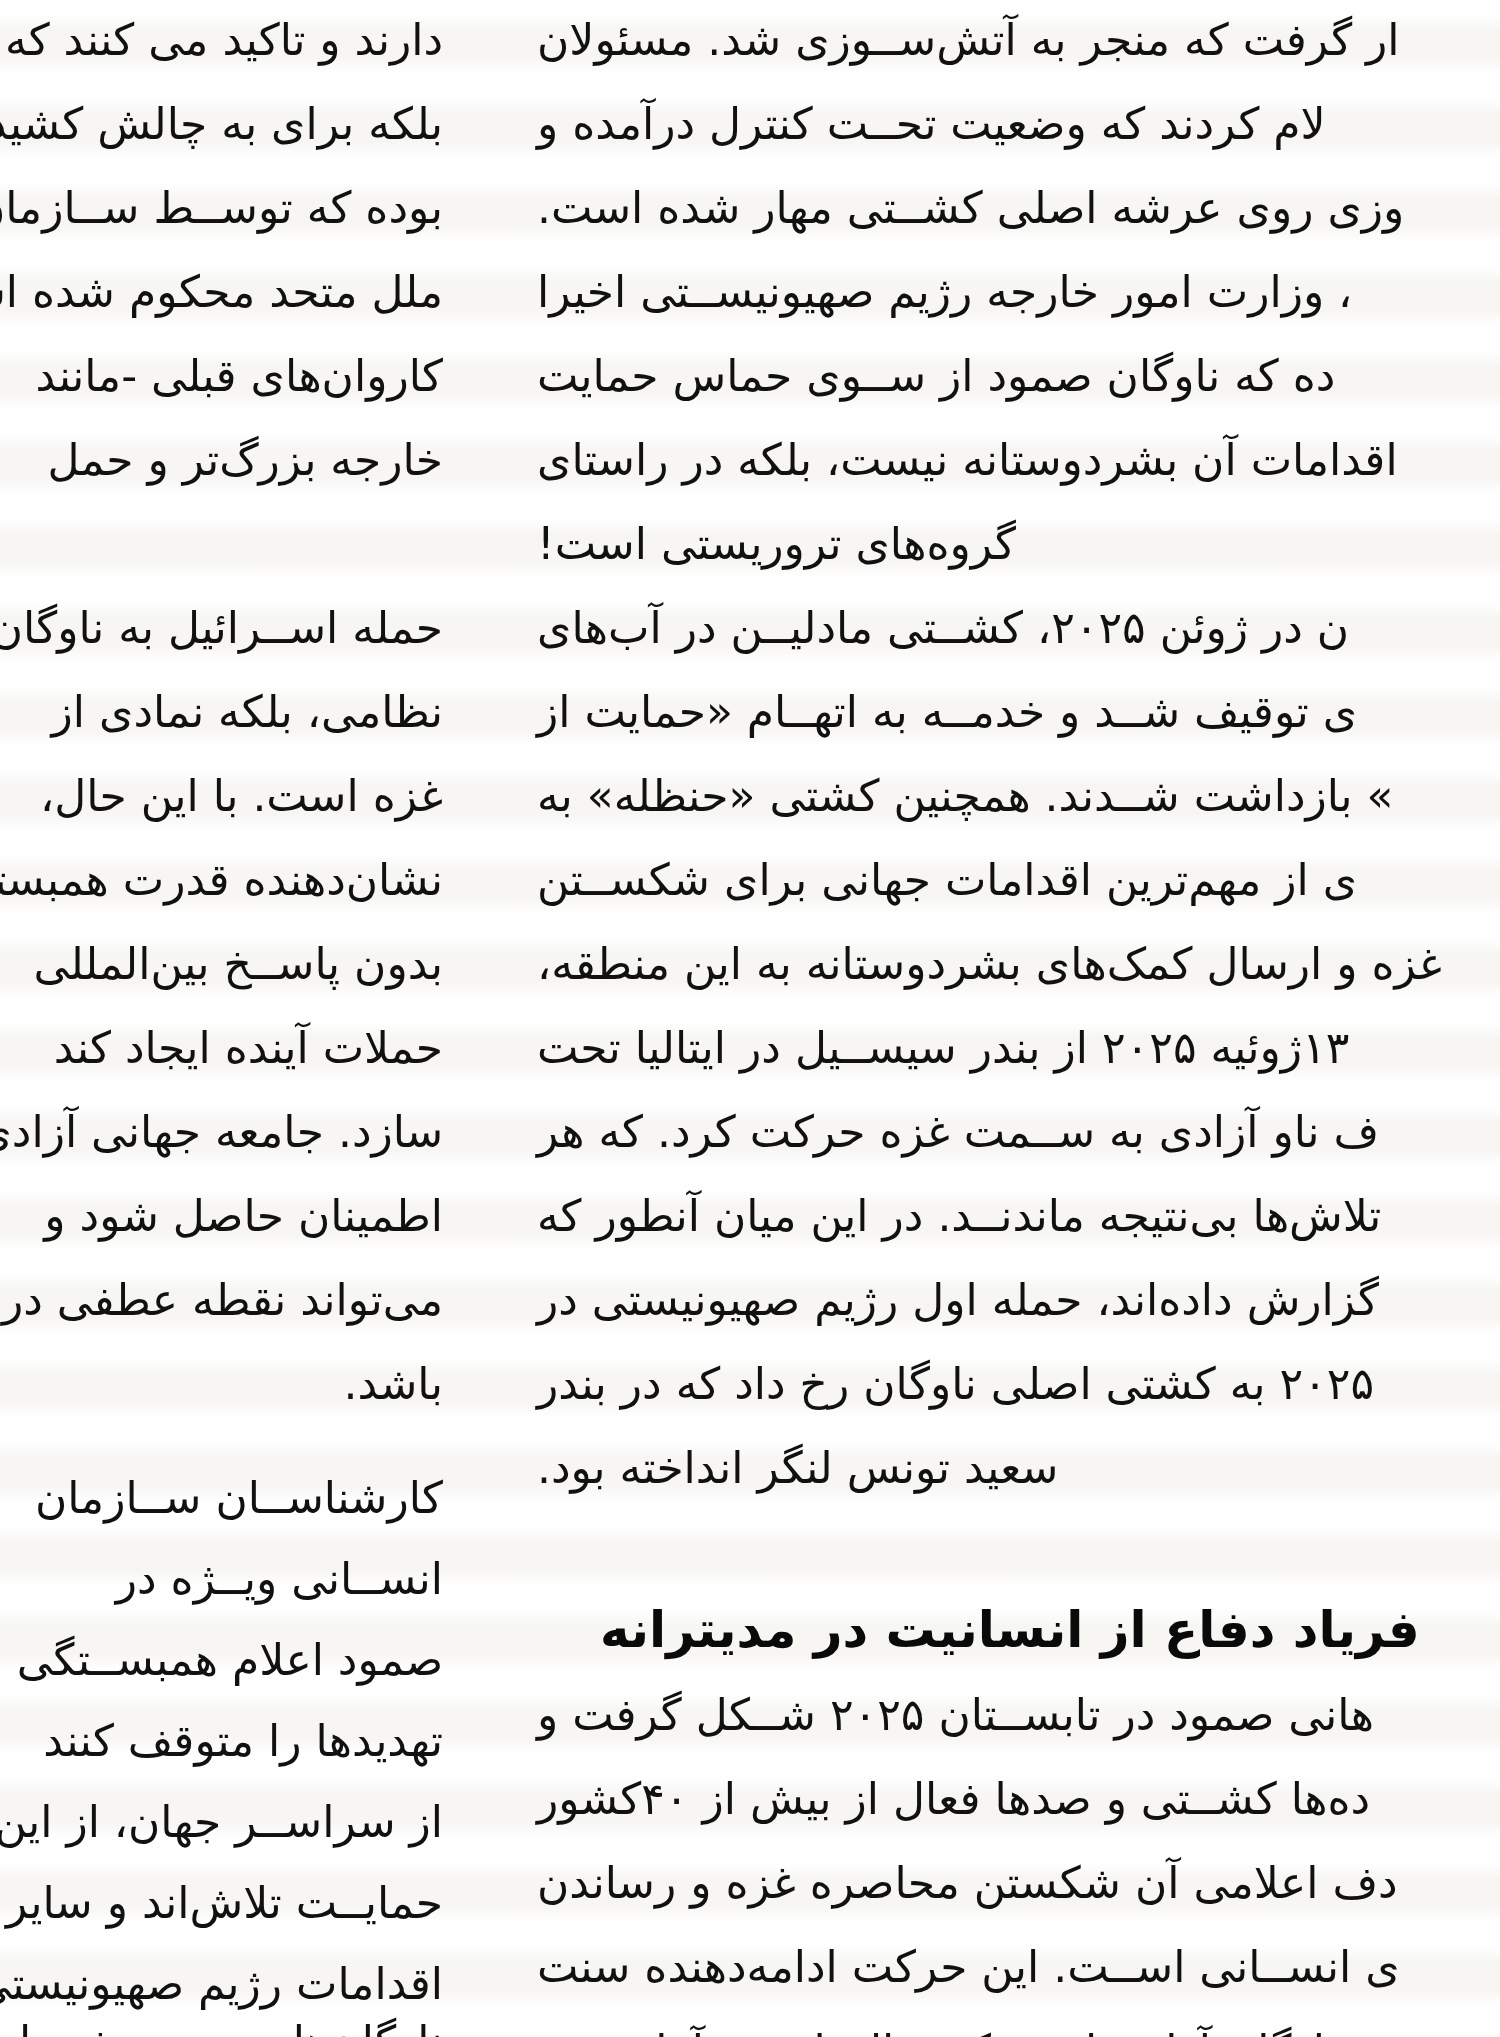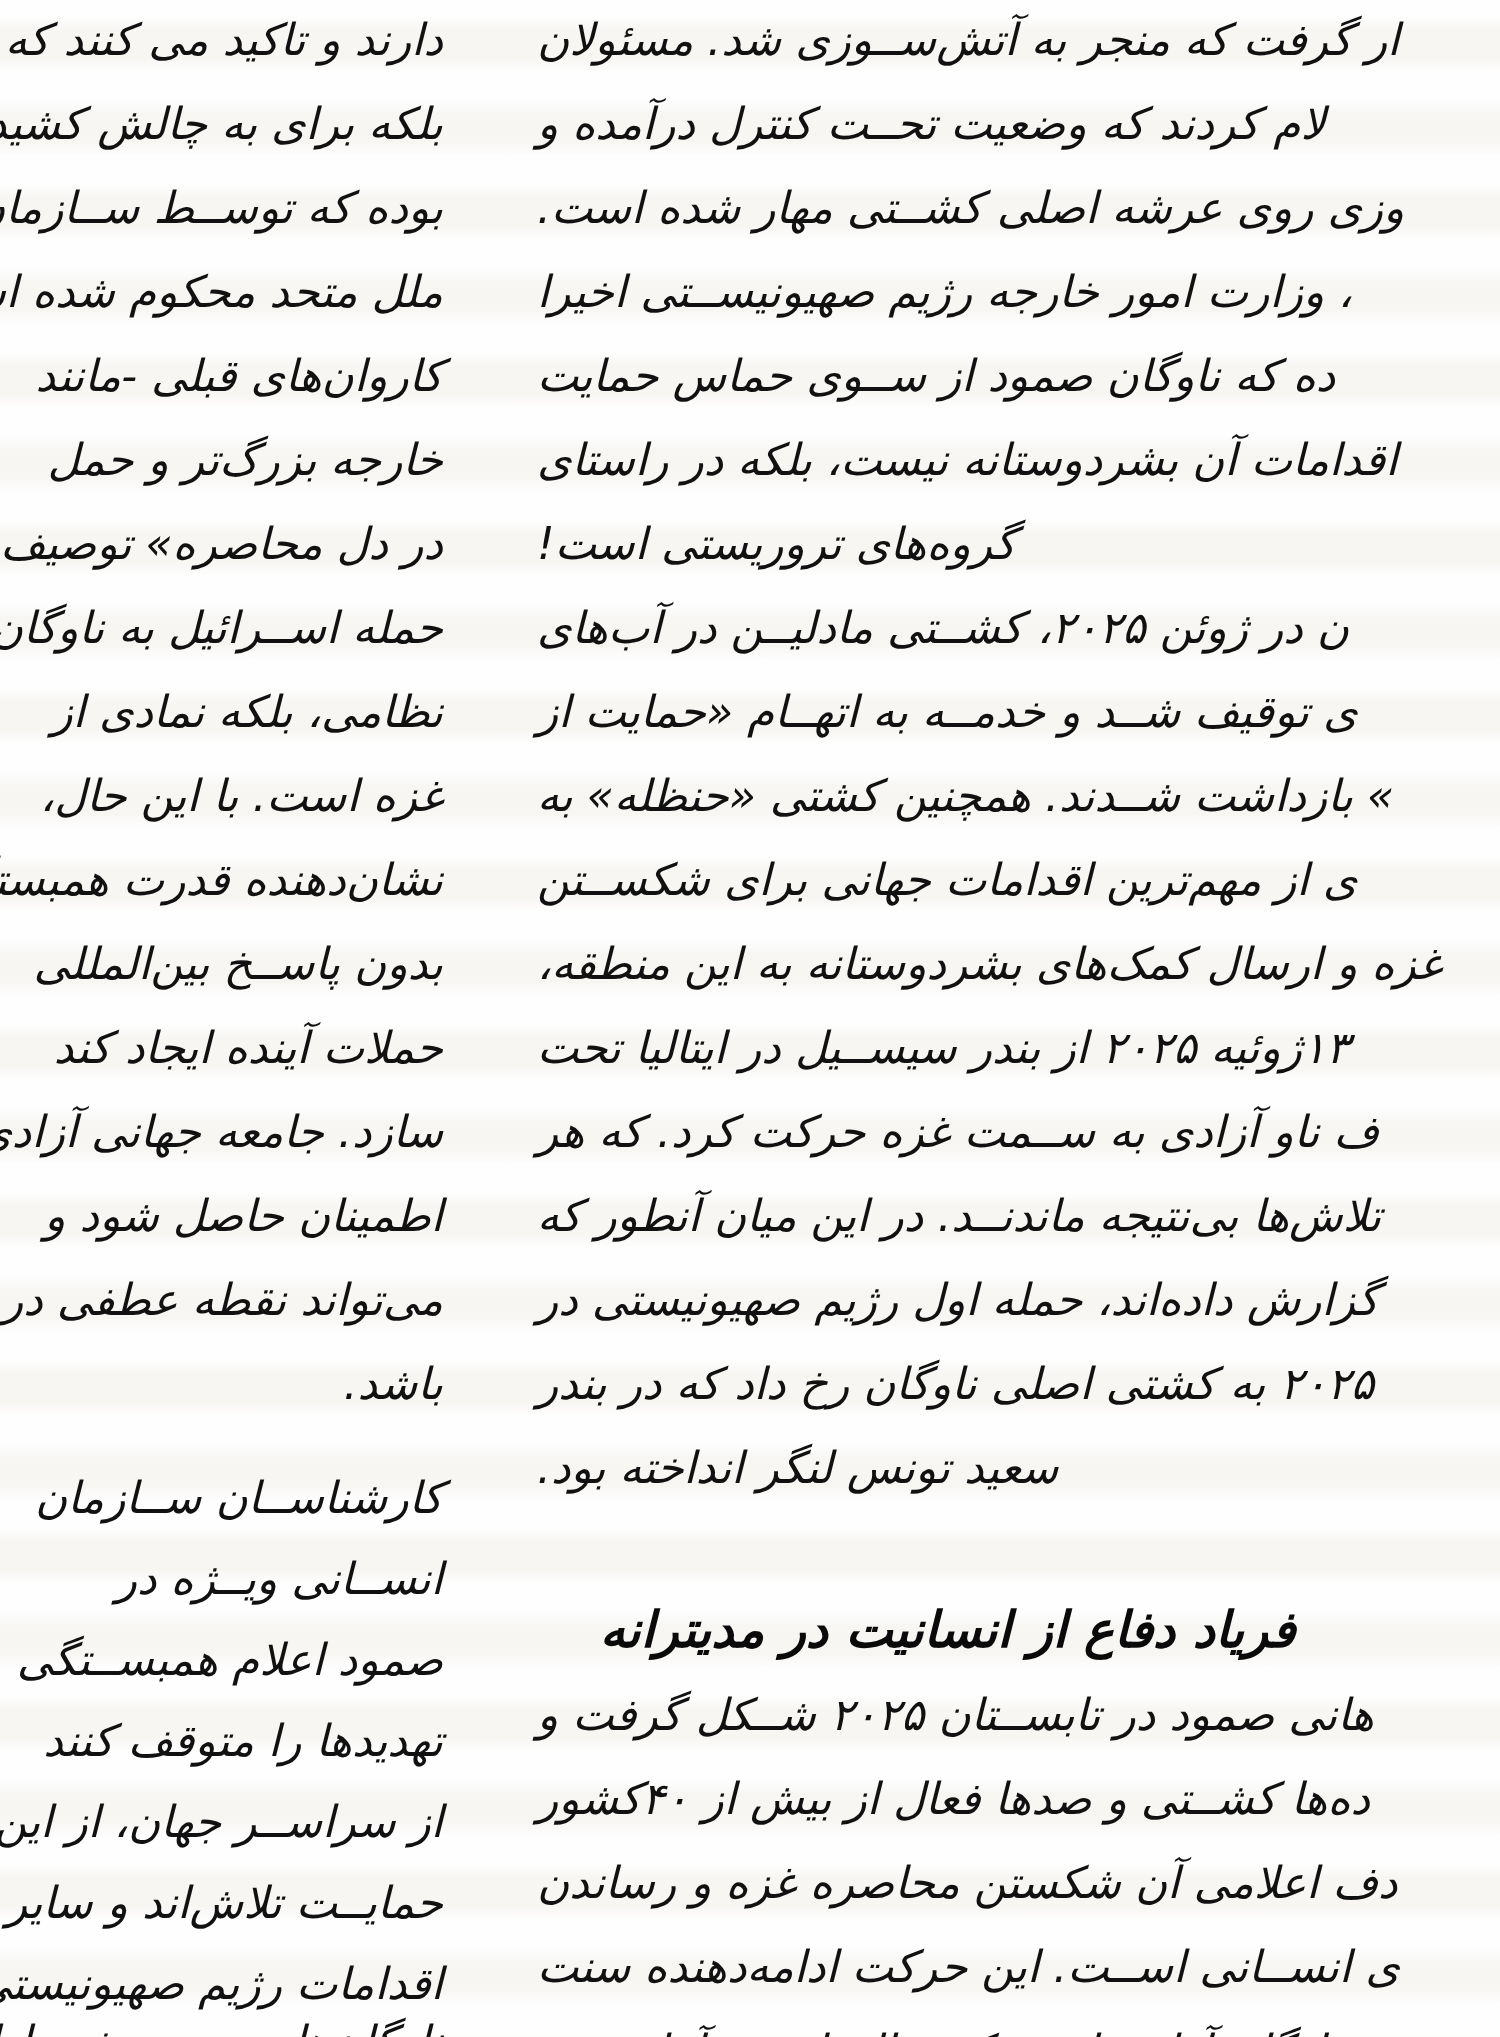--- a/index.html
+++ b/index.html
@@ -10,21 +10,20 @@
     overflow: hidden;
     background-color: #fdfdfc;
     background-image: repeating-linear-gradient(
       180deg,
       #fefefe 0px, #fefefe 16px,
       #f7f6f3 30px, #f7f6f3 58px,
       #fefefe 72px, #fefefe 84px
     );
     font-family: "DejaVu Sans", sans-serif;
     color: #111;
-    font-style: italic;
   }
   .col { position: absolute; inset: 0; }
   .ln {
     position: absolute;
     height: 84px;
     line-height: 84px;
     font-size: 44px;
     white-space: nowrap;
     direction: rtl;
     unicode-bidi: embed;
@@ -62,21 +61,20 @@
 
 <div class="page">
 
   <div class="col col-left">
     <div class="ln" style="top:-2px">دارند و تاکید می کنند که</div>
     <div class="ln" style="top:82px">بلکه برای به چالش کشیدن</div>
     <div class="ln" style="top:166px">بوده که توســط ســازمان</div>
     <div class="ln" style="top:250px">ملل متحد محکوم شده است</div>
     <div class="ln" style="top:334px">کاروان‌های قبلی -مانند</div>
     <div class="ln" style="top:418px">خارجه بزرگ‌تر و حمل</div>
-    <div class="ln" style="top:502px">در دل محاصره» توصیف</div>
     <div class="ln" style="top:586px">حمله اســرائیل به ناوگان</div>
     <div class="ln" style="top:670px">نظامی، بلکه نمادی از</div>
     <div class="ln" style="top:754px">غزه است. با این حال،</div>
     <div class="ln" style="top:838px">نشان‌دهنده قدرت همبستگی</div>
     <div class="ln" style="top:922px">بدون پاســخ بین‌المللی</div>
     <div class="ln" style="top:1006px">حملات آینده ایجاد کند</div>
     <div class="ln" style="top:1090px">سازد. جامعه جهانی آزادی</div>
     <div class="ln" style="top:1174px">اطمینان حاصل شود و</div>
     <div class="ln" style="top:1258px">می‌تواند نقطه عطفی در</div>
     <div class="ln" style="top:1342px">باشد.</div>

